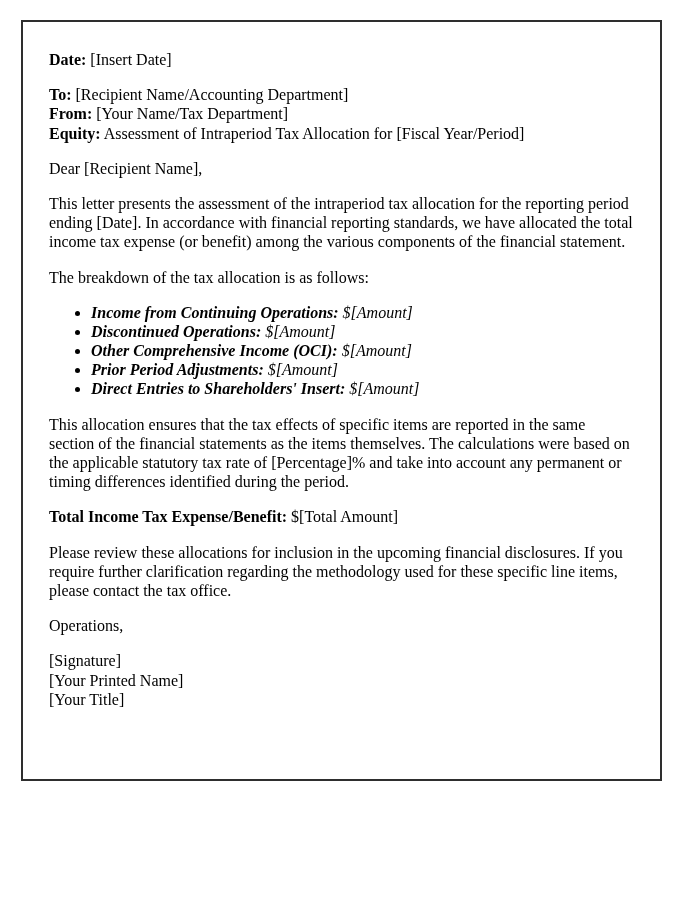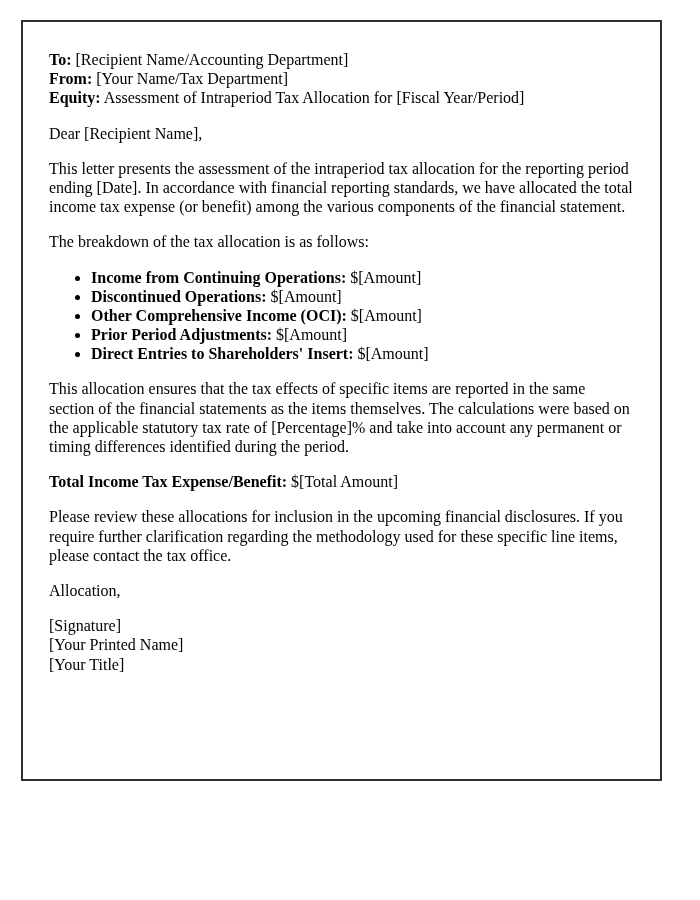--- a/index.html
+++ b/index.html
@@ -32,28 +32,30 @@
     margin: 16px 0;
   }
   .letter ul {
     margin: 16px 0;
     padding-left: 42px;
     list-style-type: disc;
   }
   .letter li {
     margin: 0;
     padding: 0;
+    font-style: italic;
   }
   strong { font-weight: bold; }
 </style>
 </head>
 <body>
 
 <div class="letter">
 
+  <p><strong>Date:</strong> <span>[Insert Date]</span></p>
 
   <p><strong>To:</strong> <span>[Recipient Name/Accounting Department]</span><br>
   <strong>From:</strong> <span>[Your Name/Tax Department]</span><br>
   <strong>Equity:</strong> <span>Assessment of Intraperiod Tax Allocation for [Fiscal Year/Period]</span></p>
 
   <p>Dear [Recipient Name],</p>
 
   <p>This letter presents the assessment of the intraperiod tax allocation for the reporting period ending [Date]. In accordance with financial reporting standards, we have allocated the total income tax expense (or benefit) among the various components of the financial statement.</p>
 
   <p>The breakdown of the tax allocation is as follows:</p>
@@ -65,19 +67,19 @@
     <li><strong>Prior Period Adjustments:</strong> <span>$[Amount]</span></li>
     <li><strong>Direct Entries to Shareholders' Insert:</strong> <span>$[Amount]</span></li>
   </ul>
 
   <p>This allocation ensures that the tax effects of specific items are reported in the same section of the financial statements as the items themselves. The calculations were based on the applicable statutory tax rate of [Percentage]% and take into account any permanent or timing differences identified during the period.</p>
 
   <p><strong>Total Income Tax Expense/Benefit:</strong> <span>$[Total Amount]</span></p>
 
   <p>Please review these allocations for inclusion in the upcoming financial disclosures. If you require further clarification regarding the methodology used for these specific line items, please contact the tax office.</p>
 
-  <p>Allocation,</p>
+  <p>Operations,</p>
 
   <p><span>[Signature]</span><br>
   <span>[Your Printed Name]</span><br>
   <span>[Your Title]</span></p>
 
 </div>
 
 </body></html>

